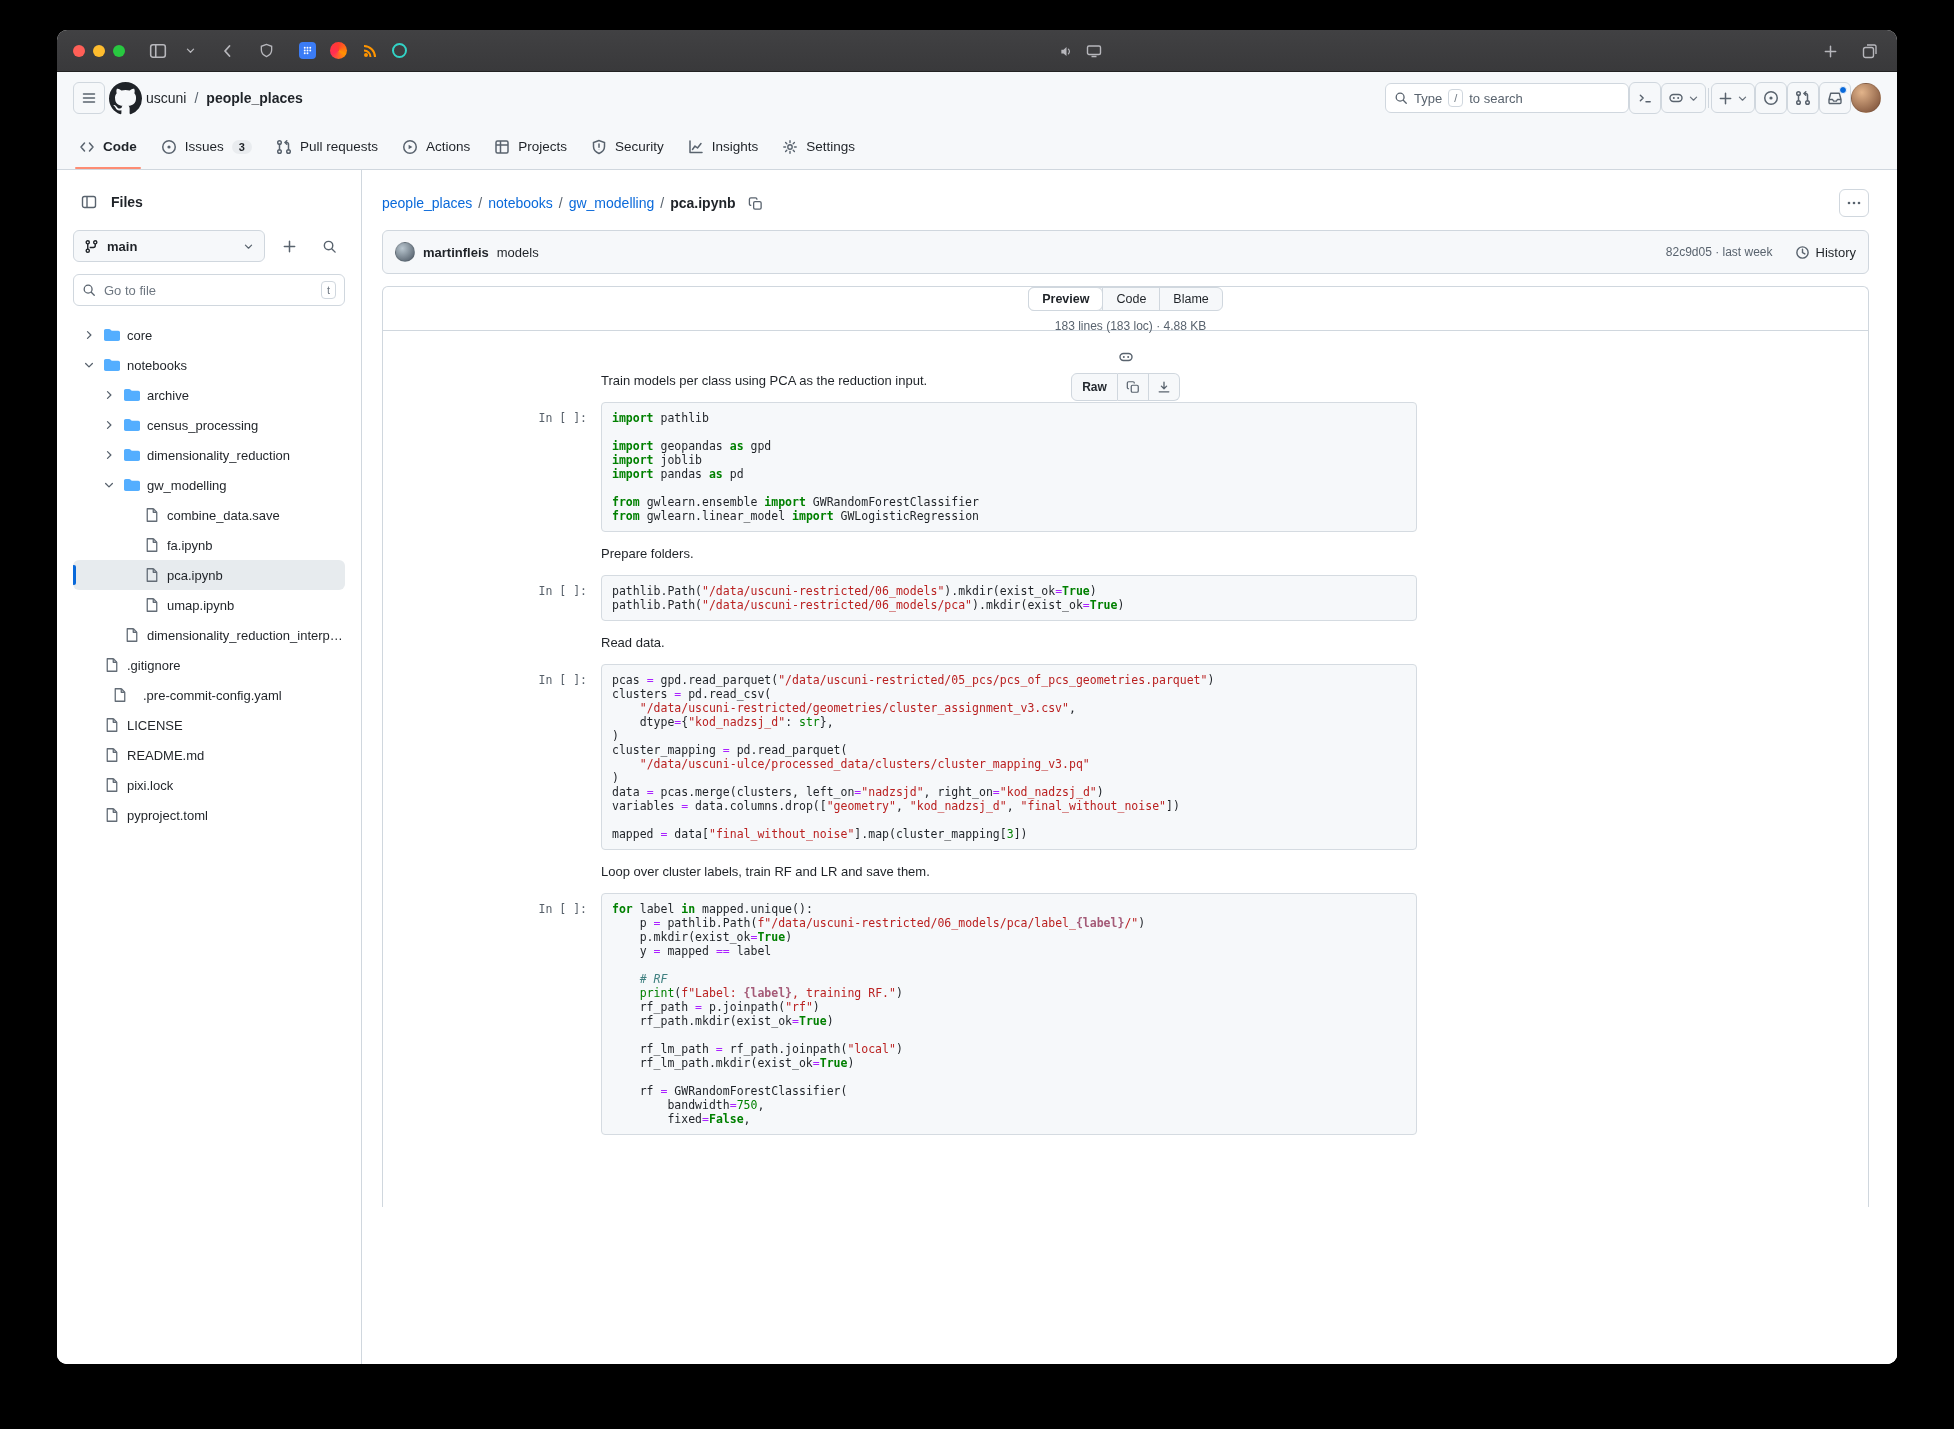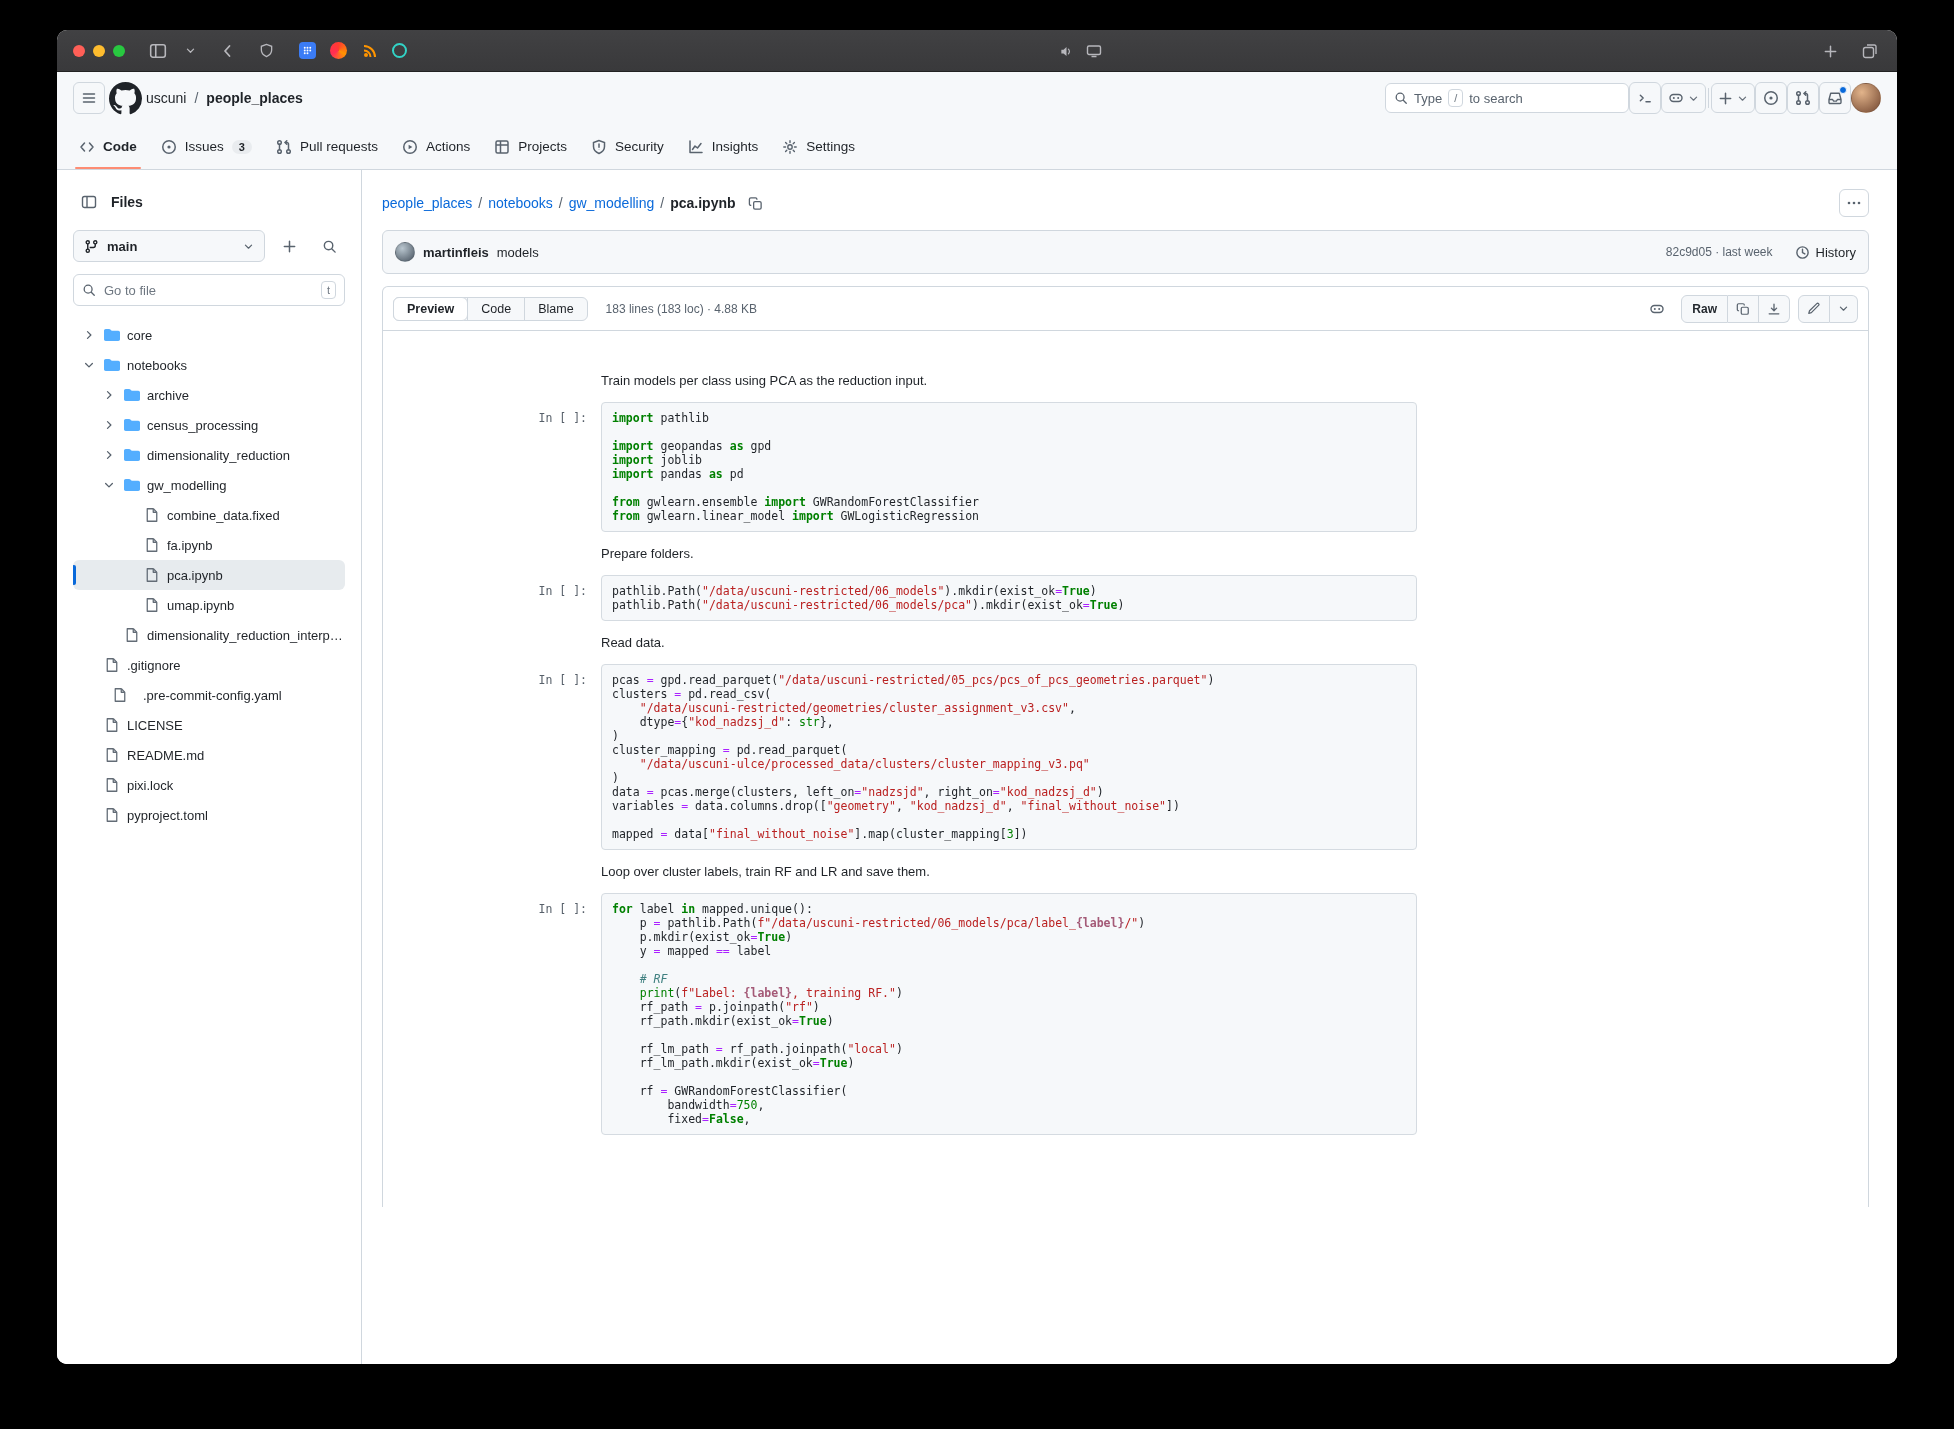--- a/index.html
+++ b/index.html
@@ -111,21 +111,21 @@
   .commit-box { margin-top:12px; height:44px; border:1px solid #d0d7de; border-radius:6px;
     background:#f6f8fa; display:flex; align-items:center; gap:8px; padding:0 12px; font-size:13px; }
   .commit-box .author { font-weight:600; color:#1f2328; }
   .commit-box .msg { color:#1f2328; }
   .commit-box .meta { color:#59636e; font-size:12px; margin-right:14px; }
   .history { display:flex; align-items:center; gap:6px; color:#1f2328; font-size:13px; font-weight:500; }
   .history .ic { color:#59636e; }
 
   .file-box { margin-top:12px; border:1px solid #d0d7de; border-radius:6px 6px 0 0; border-bottom:none; }
   .file-toolbar { height:44px; display:flex; align-items:center; gap:8px; padding:0 10px;
-    border-bottom:1px solid #d0d7de; }
+    border-bottom:1px solid #d0d7de;flex-direction:column; }
   .seg { display:flex; align-items:center; background:#f6f8fa; border:1px solid #d0d7de; border-radius:6px; }
   .seg-item { padding:4px 13px; font-size:12.5px; color:#1f2328; border-left:1px solid #d0d7de; }
   .seg-item:first-child { border-left:none; }
   .seg-item.active { background:#fff; border:1px solid #d0d7de; border-radius:6px; margin:-1px;
     font-weight:600; }
   .fmeta { margin-left:10px; font-size:12px; color:#59636e; }
   .btn-group { display:flex; }
   .gbtn { height:28px; padding:0 10px; font-size:12px; font-weight:600; color:#24292f;
     background:#f6f8fa; border:1px solid #d0d7de; display:flex; align-items:center; justify-content:center; }
   .btn-group .gbtn:first-child { border-radius:6px 0 0 6px; }
@@ -535,21 +535,21 @@
                 <span class="tree-label">gw_modelling</span>
               </div>
               <div class="tree-row" style="padding-left: 48px;">
                 <span class="chevslot"></span>
                 <span class="ic ficon">
                   <svg viewBox="0 0 16 16" width="16" height="16" fill="none" stroke="#636c76" stroke-width="1.3" stroke-linejoin="round">
                     <path d="M3.25 1.75h5.7a1 1 0 0 1 .7.29l2.8 2.8a1 1 0 0 1 .3.71v8.7H3.25Z"></path>
                     <path d="M9.25 1.75v3.5h3.5"></path>
                   </svg>
                 </span>
-                <span class="tree-label">combine_data.fixed</span>
+                <span class="tree-label">combine_data.save</span>
               </div>
               <div class="tree-row" style="padding-left: 48px;">
                 <span class="chevslot"></span>
                 <span class="ic ficon">
                   <svg viewBox="0 0 16 16" width="16" height="16" fill="none" stroke="#636c76" stroke-width="1.3" stroke-linejoin="round">
                     <path d="M3.25 1.75h5.7a1 1 0 0 1 .7.29l2.8 2.8a1 1 0 0 1 .3.71v8.7H3.25Z"></path>
                     <path d="M9.25 1.75v3.5h3.5"></path>
                   </svg>
                 </span>
                 <span class="tree-label">fa.ipynb</span>

